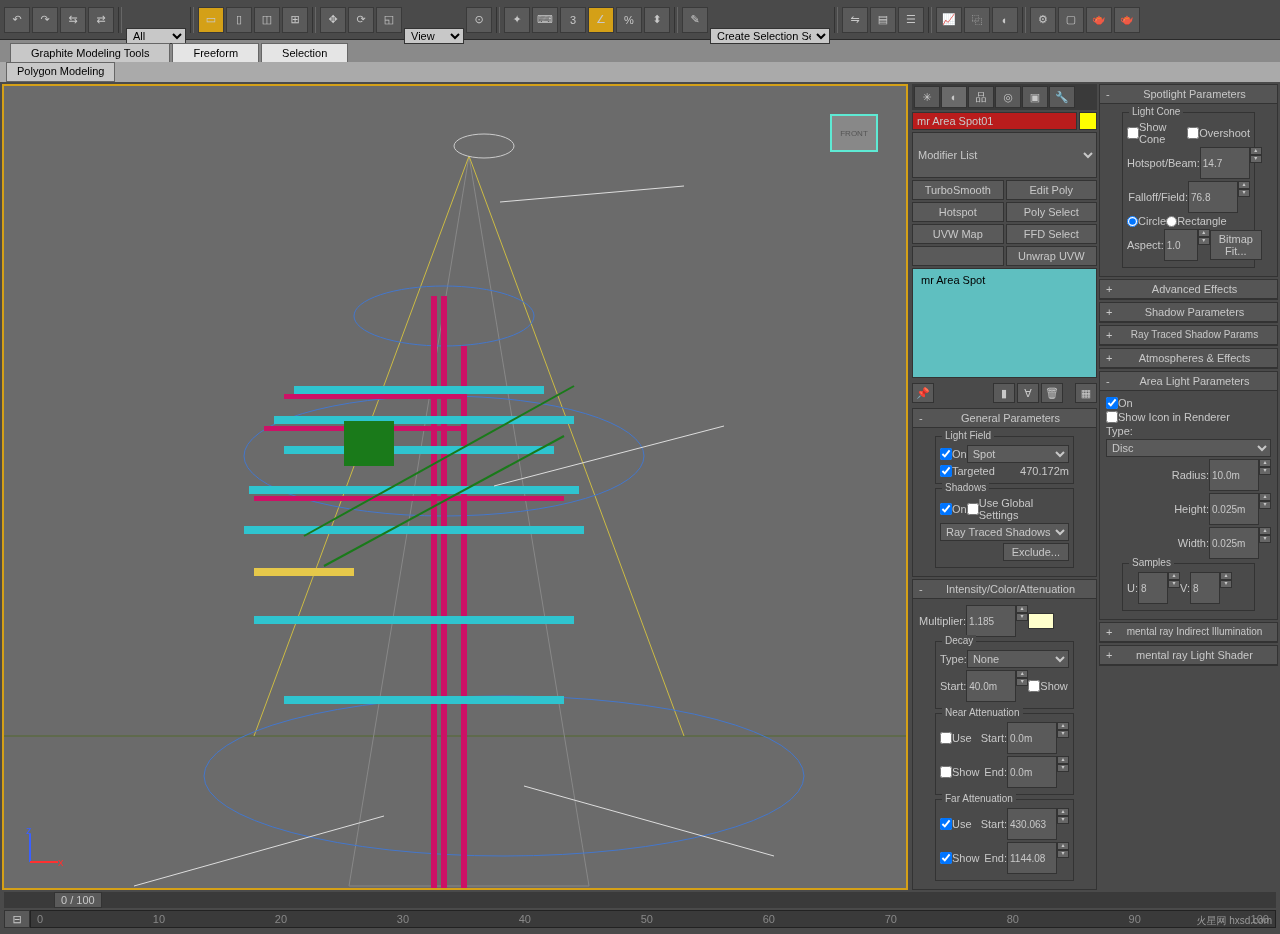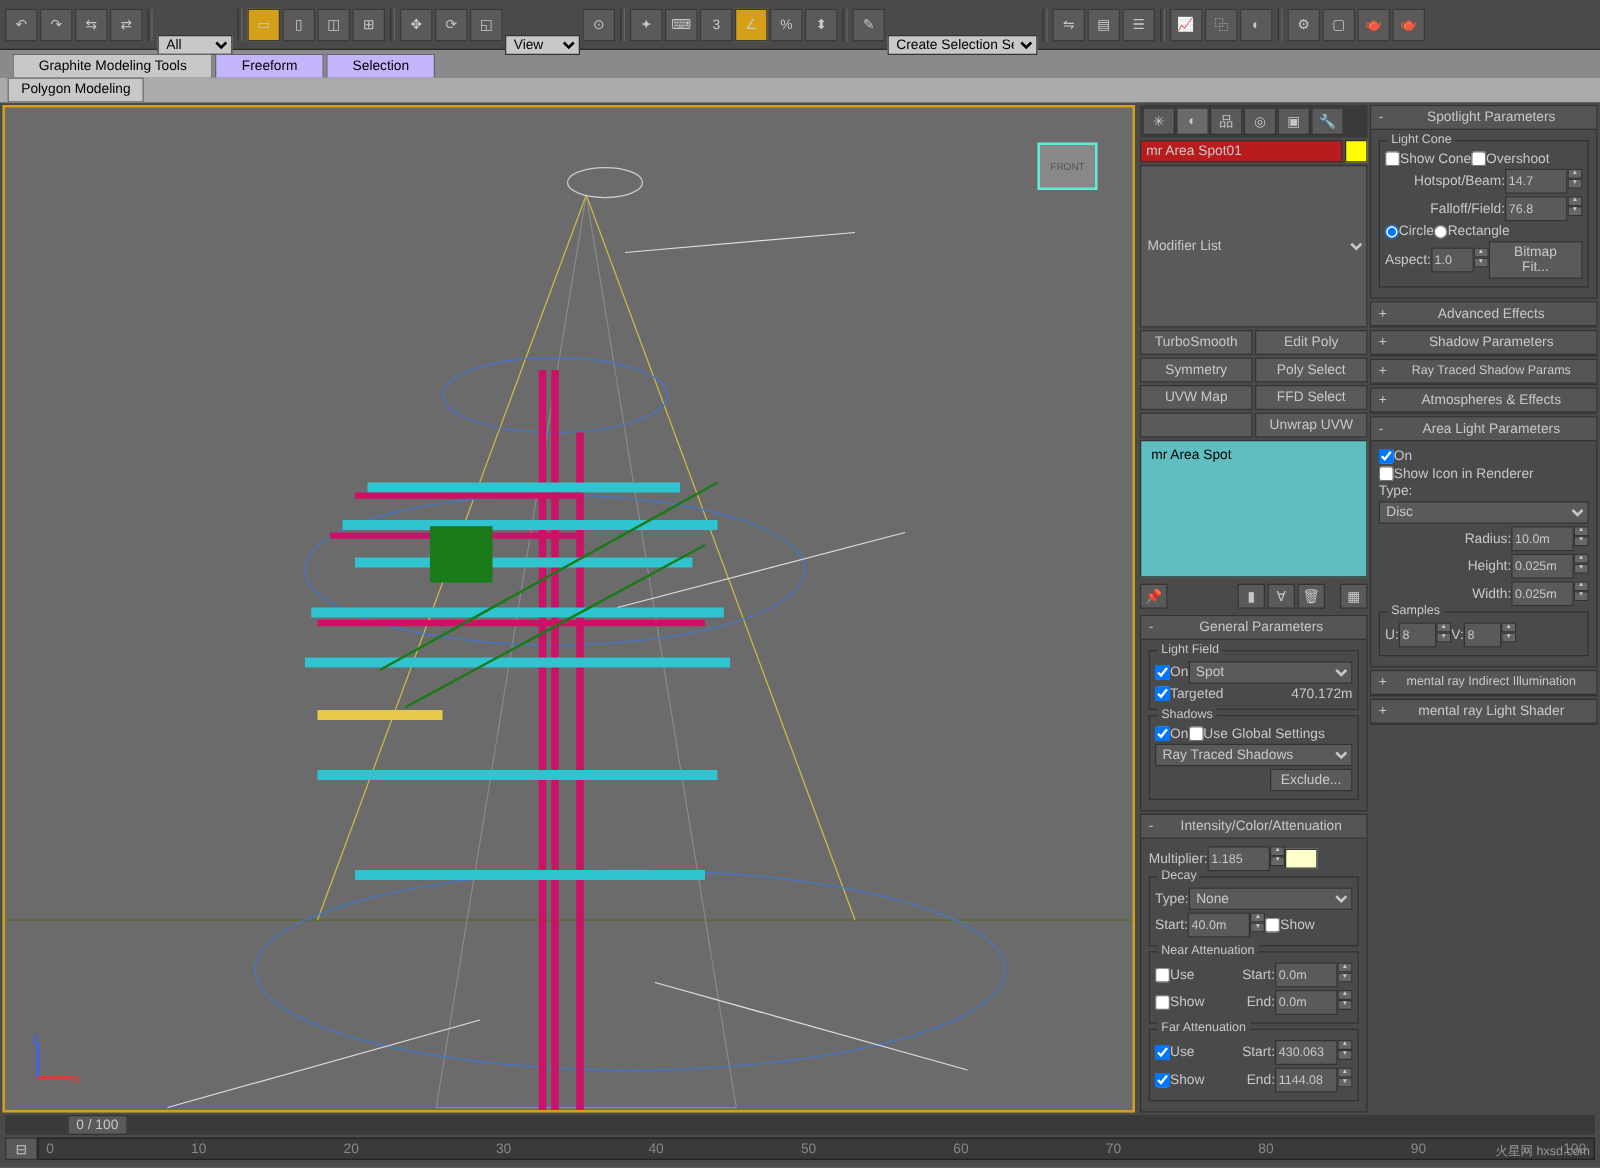--- a/index.html
+++ b/index.html
@@ -4,21 +4,21 @@
 <style>
 * { box-sizing: border-box; margin: 0; padding: 0; font-family: Tahoma, Arial, sans-serif; font-size: 11px; }
 body { background: #4a4a4a; color: #c8c8c8; width: 1280px; height: 934px; overflow: hidden; }
 .toolbar { background: #4a4a4a; height: 40px; display: flex; align-items: center; padding: 0 4px; gap: 2px; border-bottom: 1px solid #2a2a2a; }
 .tb-btn { width: 26px; height: 26px; background: #5a5a5a; border: 1px solid #3a3a3a; display: flex; align-items: center; justify-content: center; cursor: pointer; }
 .tb-btn.active { background: #d4a017; }
 .tb-sep { width: 4px; height: 26px; border-left: 1px solid #333; border-right: 1px solid #666; margin: 0 2px; }
 .tb-select { background: #c8c8c8; color: #000; height: 16px; border: 1px solid #333; padding: 0 2px; margin-top: 33px; }
 .tab-strip { background: #8a8a8a; height: 22px; display: flex; align-items: flex-end; padding-left: 10px; gap: 2px; }
 .tab { background: #c8c8c8; color: #000; padding: 3px 20px; border: 1px solid #666; border-bottom: none; cursor: pointer; }
-.tab.inactive { background: #c4b5fd; }
+.tab.inactive { background: #e5e5e5; }
 .subtab-strip { background: #aaa; height: 20px; display: flex; padding-left: 6px; }
 .subtab { background: #c8c8c8; color: #000; padding: 2px 10px; border: 1px solid #666; cursor: pointer; }
 .main { display: flex; height: 810px; }
 .viewport { flex: 1; background: #6b6b6b; border: 2px solid #d4a017; position: relative; margin: 2px; overflow: hidden; }
 .viewcube { position: absolute; top: 28px; right: 28px; width: 48px; height: 38px; background: #888; border: 2px solid #5eead4; display: flex; align-items: center; justify-content: center; font-size: 8px; color: #555; }
 .axis-gizmo { position: absolute; bottom: 20px; left: 20px; width: 40px; height: 40px; }
 .right-panel { width: 370px; background: #4a4a4a; display: flex; gap: 2px; padding: 2px; }
 .panel-col { flex: 1; display: flex; flex-direction: column; gap: 2px; }
 .panel-tabs { display: flex; gap: 1px; background: #3a3a3a; padding: 2px; }
 .panel-tab { width: 26px; height: 22px; background: #5a5a5a; border: 1px solid #333; cursor: pointer; display:flex;align-items:center;justify-content:center; }
@@ -29,27 +29,27 @@
 .mod-btn { background: #5a5a5a; border: 1px solid #333; padding: 3px; text-align: center; cursor: pointer; color: #c8c8c8; }
 .mod-stack { background: #5fbfc0; color: #000; border: 1px solid #333; height: 110px; padding: 2px; }
 .mod-stack-item { padding: 3px 6px; }
 .stack-btns { display: flex; gap: 2px; padding: 3px 0; }
 .stack-btn { width: 22px; height: 20px; background: #5a5a5a; border: 1px solid #333; cursor: pointer; display:flex;align-items:center;justify-content:center; }
 .rollout { background: #4a4a4a; border: 1px solid #333; }
 .rollout-hdr { background: #555; padding: 3px 6px; color: #c8c8c8; display: flex; cursor: pointer; border-bottom:1px solid #333; }
 .rollout-hdr .pm { width: 12px; }
 .rollout-hdr .title { flex: 1; text-align: center; }
 .rollout-body { padding: 4px 6px; }
-.group { border: 1px solid #333; padding: 6px 4px 4px; margin: 4px 0; position: relative; }
+.group { border: 1px solid #333; padding: 6px 4px 4px; margin: 4px 16px; position: relative; }
 .group-label { position: absolute; top: -7px; left: 6px; background: #4a4a4a; padding: 0 3px; font-size: 10px; }
 .row { display: flex; align-items: center; gap: 0; margin: 2px 0; }
 .row label { color: #c8c8c8; }
 .chk { width: 12px; height: 12px; }
 .num-input { display: flex; }
-.num-input input { width: 50px; background: #5a5a5a; color: #c8c8c8; border: 1px solid #333; padding: 1px 2px; height: 20px; font-size: 10px; }
+.num-input input { width: 50px; background: #5a5a5a; color: #c8c8c8; border: 1px solid #333; padding: 1px 2px; height: 32px; font-size: 10px; }
 .spinner { width: 12px; display: flex; flex-direction: column; }
 .spinner div { height: 8px; background: #666; border: 1px solid #333; cursor: pointer; font-size:6px; text-align:center; line-height:5px; }
 select.param { background: #5a5a5a; color: #c8c8c8; border: 1px solid #333; padding: 1px; height: 18px; flex:1; }
 .btn-small { background: #5a5a5a; border: 1px solid #333; padding: 2px 8px; cursor: pointer; color: #c8c8c8; }
 .radio { width: 11px; height: 11px; }
 .slider-track { background: #3a3a3a; height: 16px; position: relative; margin: 0 4px; }
 .frame-label { position: absolute; left: 50px; top: 0; background: #5a5a5a; padding: 1px 6px; border:1px solid #333; }
 .timeline { height: 18px; background: #3a3a3a; position: relative; margin: 2px 4px; display:flex; }
 .timeline-ticks { flex:1; display:flex; justify-content: space-between; padding: 0 6px; color:#888; font-size:9px; align-items:center; border:1px solid #222;}
 .col-right-narrow { width: 178px; }
@@ -175,21 +175,21 @@
         <div class="panel-tab">🔧</div>
       </div>
       <div class="obj-name">
         <input value="mr Area Spot01" style="">
         <div class="color-swatch"></div>
       </div>
       <select class="param"><option>Modifier List</option></select>
       <div class="mod-grid">
         <div class="mod-btn">TurboSmooth</div>
         <div class="mod-btn">Edit Poly</div>
-        <div class="mod-btn">Symmetry</div>
+        <div class="mod-btn">Hotspot</div>
         <div class="mod-btn">Poly Select</div>
         <div class="mod-btn">UVW Map</div>
         <div class="mod-btn">FFD Select</div>
         <div class="mod-btn"></div>
         <div class="mod-btn">Unwrap UVW</div>
       </div>
       <div class="mod-stack">
         <div class="mod-stack-item">mr Area Spot</div>
       </div>
       <div class="stack-btns">

